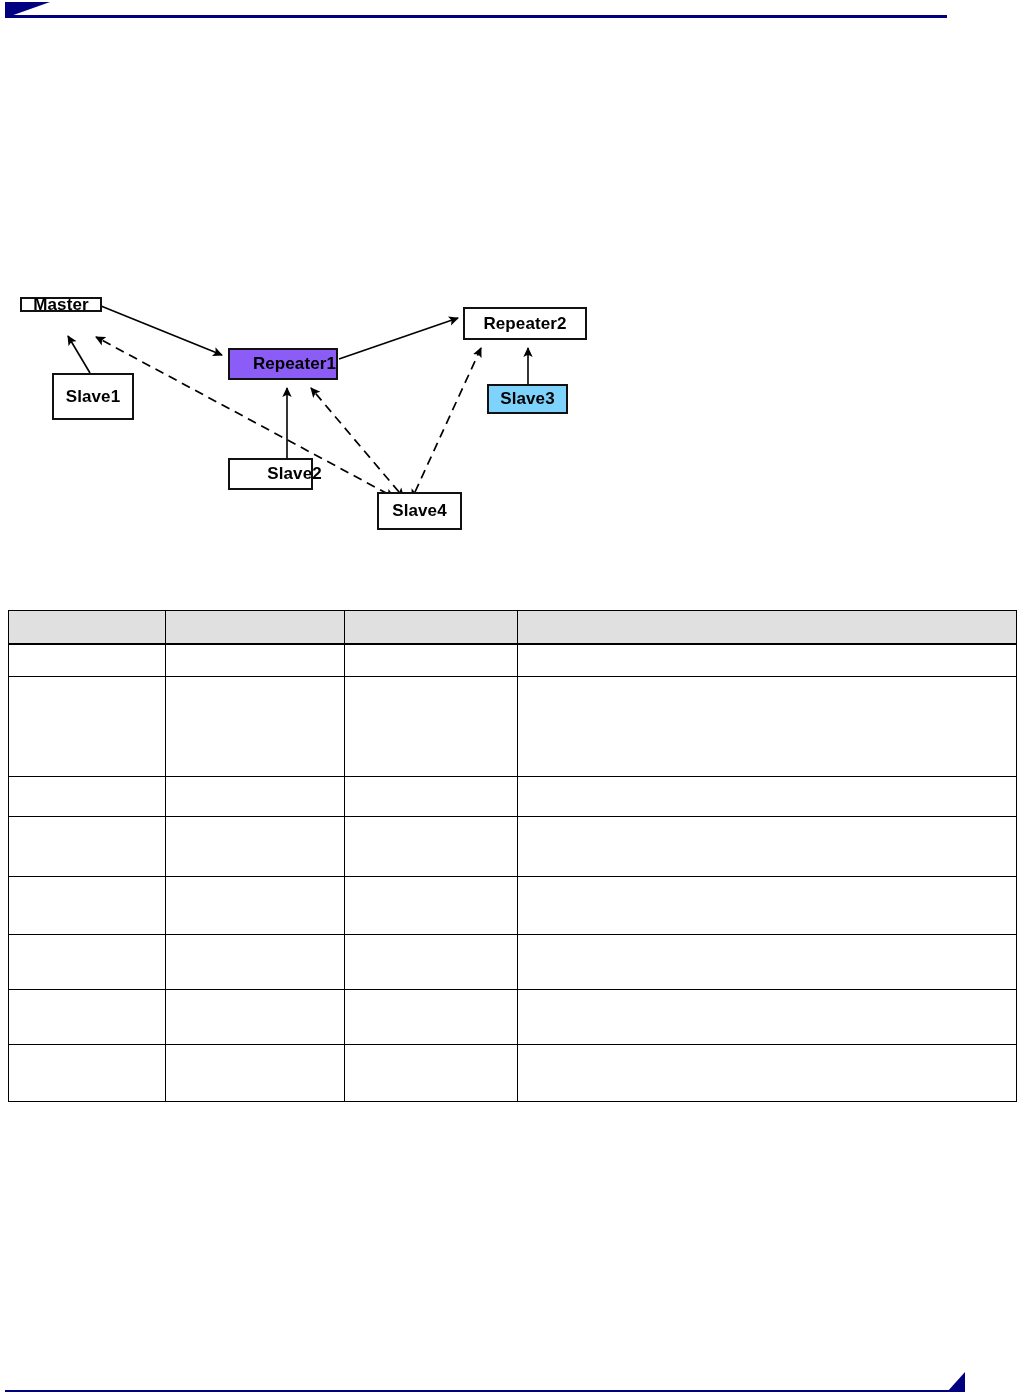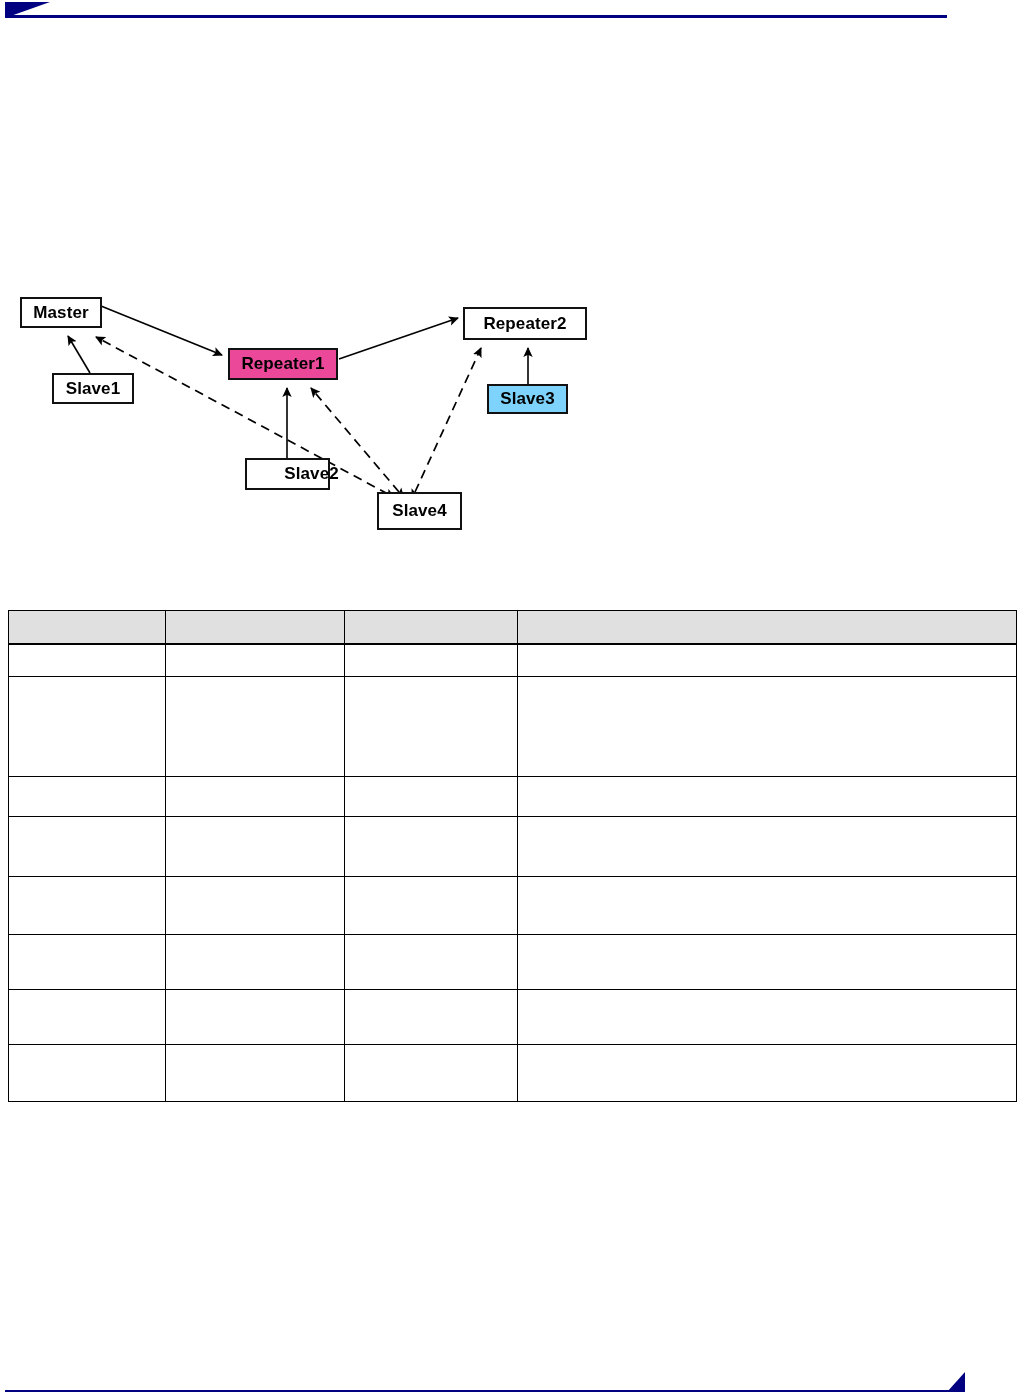--- a/index.html
+++ b/index.html
@@ -175,30 +175,30 @@
 
     <g>
       <line x1="399" y1="492" x2="311" y2="388" stroke="#000000" stroke-width="1.7" stroke-dasharray="9,6" marker-end="url(#arrowSolid)" marker-start="url(#arrowSolidStart)"></line>
     </g>
 
     <g>
       <line x1="415" y1="492" x2="481" y2="348" stroke="#000000" stroke-width="1.7" stroke-dasharray="9,6" marker-end="url(#arrowSolid)" marker-start="url(#arrowSolidStart)"></line>
     </g>
   </svg>
 
-  <div class="node" style="left: 20px; top: 297px; width: 82px; height: 31px; border-color: rgb(17, 17, 17); background: rgb(255, 255, 255); align-items: center;">
+  <div class="node" style="left: 20px; top: 297px; width: 82px; height: 15px; border-color: rgb(17, 17, 17); background: rgb(255, 255, 255); align-items: center;">
       <span>Master</span>
     </div>
-  <div class="node" style="left: 52px; top: 373px; width: 82px; height: 31px; border-color: rgb(17, 17, 17); background: rgb(255, 255, 255);">
+  <div class="node" style="left: 52px; top: 373px; width: 82px; height: 47px; border-color: rgb(17, 17, 17); background: rgb(255, 255, 255);">
       <span>Slave1</span>
     </div>
-  <div class="node" style="left: 228px; top: 348px; width: 110px; height: 32px; border-color: rgb(17, 17, 17); background: #ec4899;">
+  <div class="node" style="left: 228px; top: 348px; width: 110px; height: 32px; border-color: rgb(17, 17, 17); background: #8b5cf6; justify-content: flex-end;">
       <span>Repeater1</span>
     </div>
-  <div class="node" style="left: 245px; top: 458px; width: 85px; height: 32px; border-color: rgb(17, 17, 17); background: rgb(255, 255, 255); padding-left: 48px;">
+  <div class="node" style="left: 228px; top: 458px; width: 85px; height: 32px; border-color: rgb(17, 17, 17); background: rgb(255, 255, 255); padding-left: 48px;">
       <span>Slave2</span>
     </div>
   <div class="node" style="left: 463px; top: 307px; width: 124px; height: 33px; border-color: rgb(17, 17, 17); background: rgb(255, 255, 255);">
       <span>Repeater2</span>
     </div>
   <div class="node" style="left: 487px; top: 384px; width: 81px; height: 30px; border-color: rgb(17, 17, 17); background: #7dd3fc;">
       <span>Slave3</span>
     </div>
   <div class="node" style="left: 377px; top: 492px; width: 85px; height: 38px; border-color: rgb(17, 17, 17); background: rgb(255, 255, 255);">
       <span>Slave4</span>

